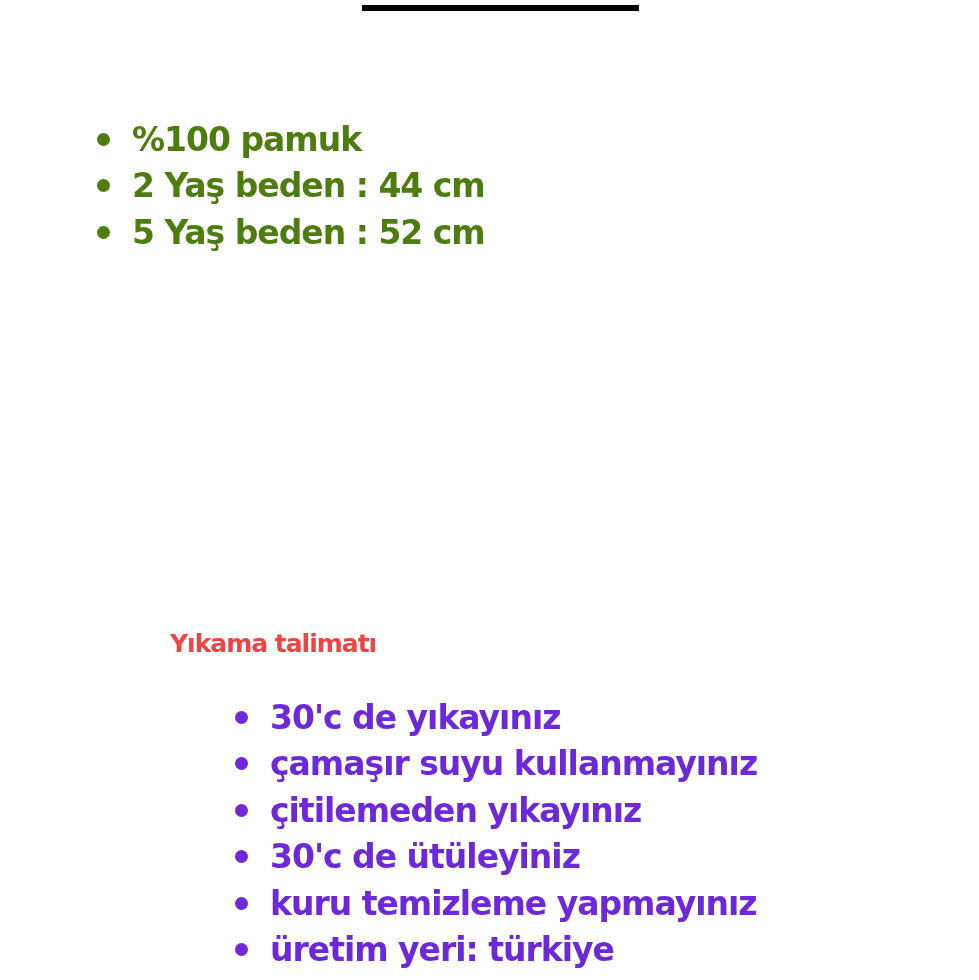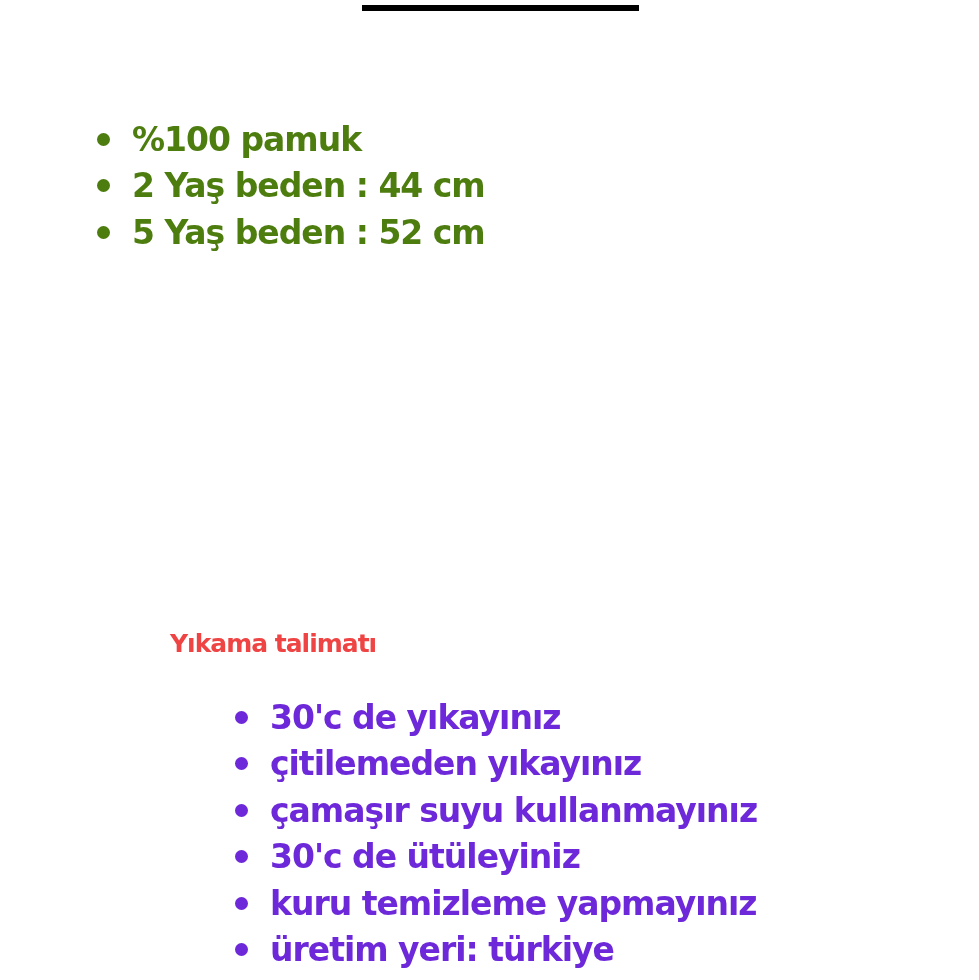--- a/index.html
+++ b/index.html
@@ -93,25 +93,25 @@
 
 <h2 class="care-title">Yıkama talimatı</h2>
 
 <ul class="care-list">
   <li>
     <span class="bullet"></span>
     <span>30'c de yıkayınız</span>
   </li>
   <li>
     <span class="bullet"></span>
-    <span>çitilemeden yıkayınız</span>
+    <span>çamaşır suyu kullanmayınız</span>
   </li>
   <li>
     <span class="bullet"></span>
-    <span>çamaşır suyu kullanmayınız</span>
+    <span>çitilemeden yıkayınız</span>
   </li>
   <li>
     <span class="bullet"></span>
     <span>30'c de ütüleyiniz</span>
   </li>
   <li>
     <span class="bullet"></span>
     <span>kuru temizleme yapmayınız</span>
   </li>
   <li>

